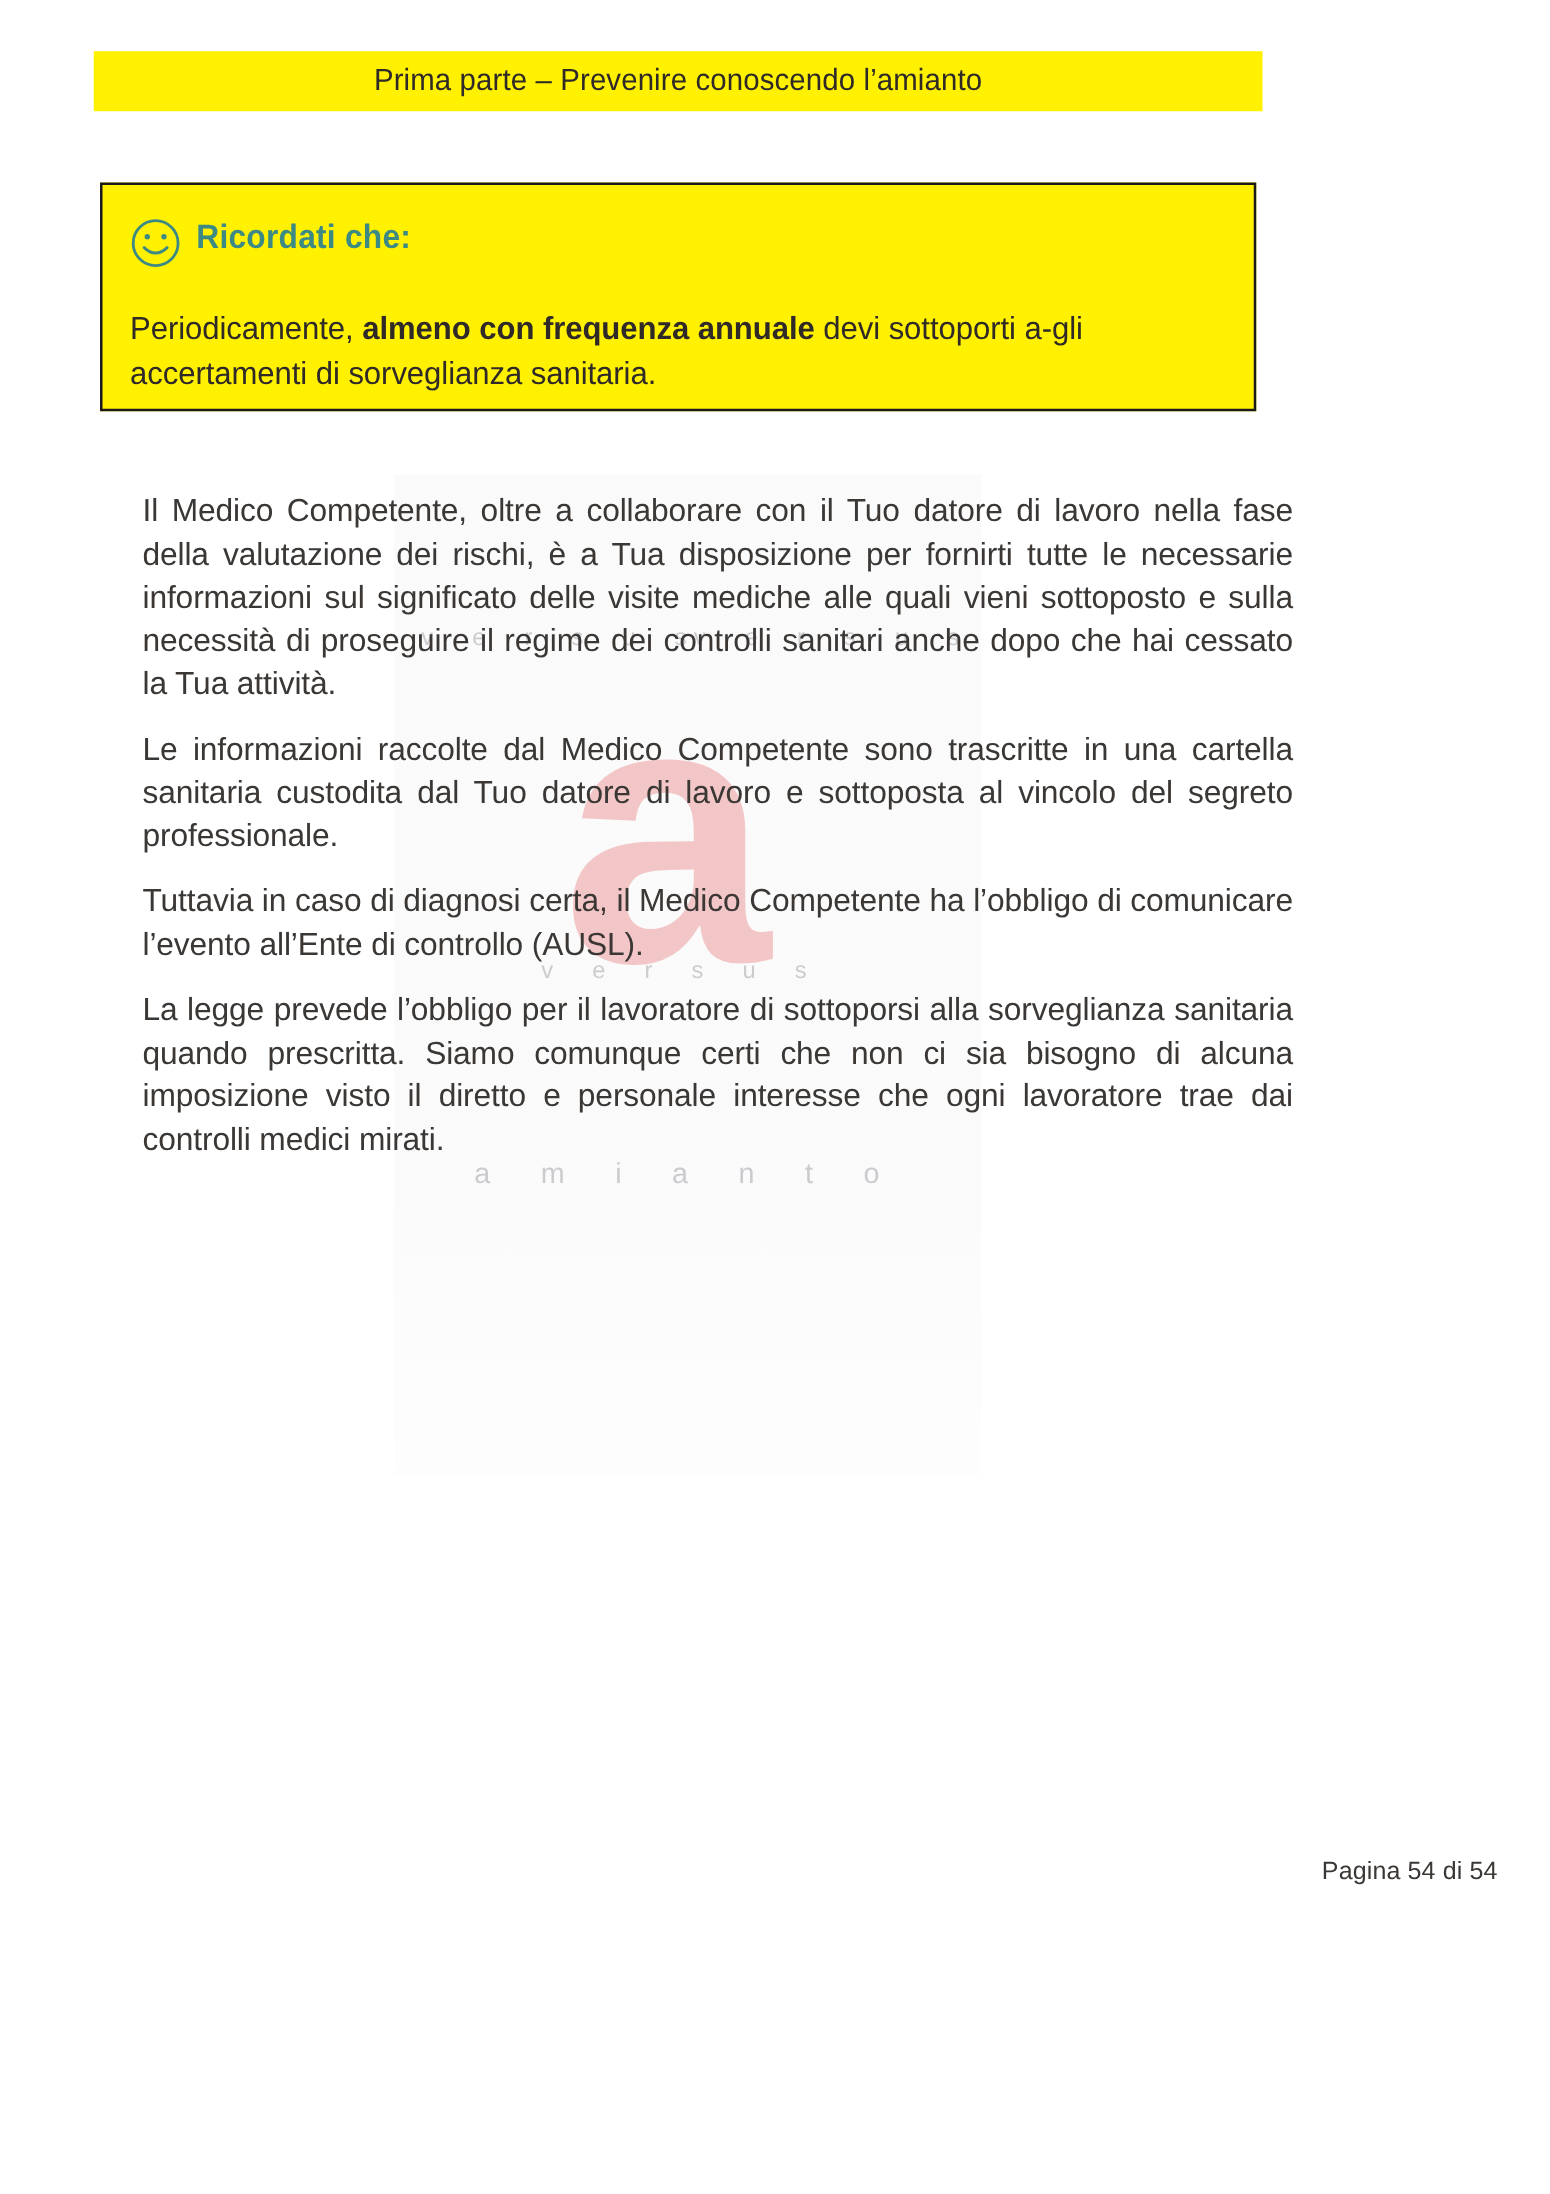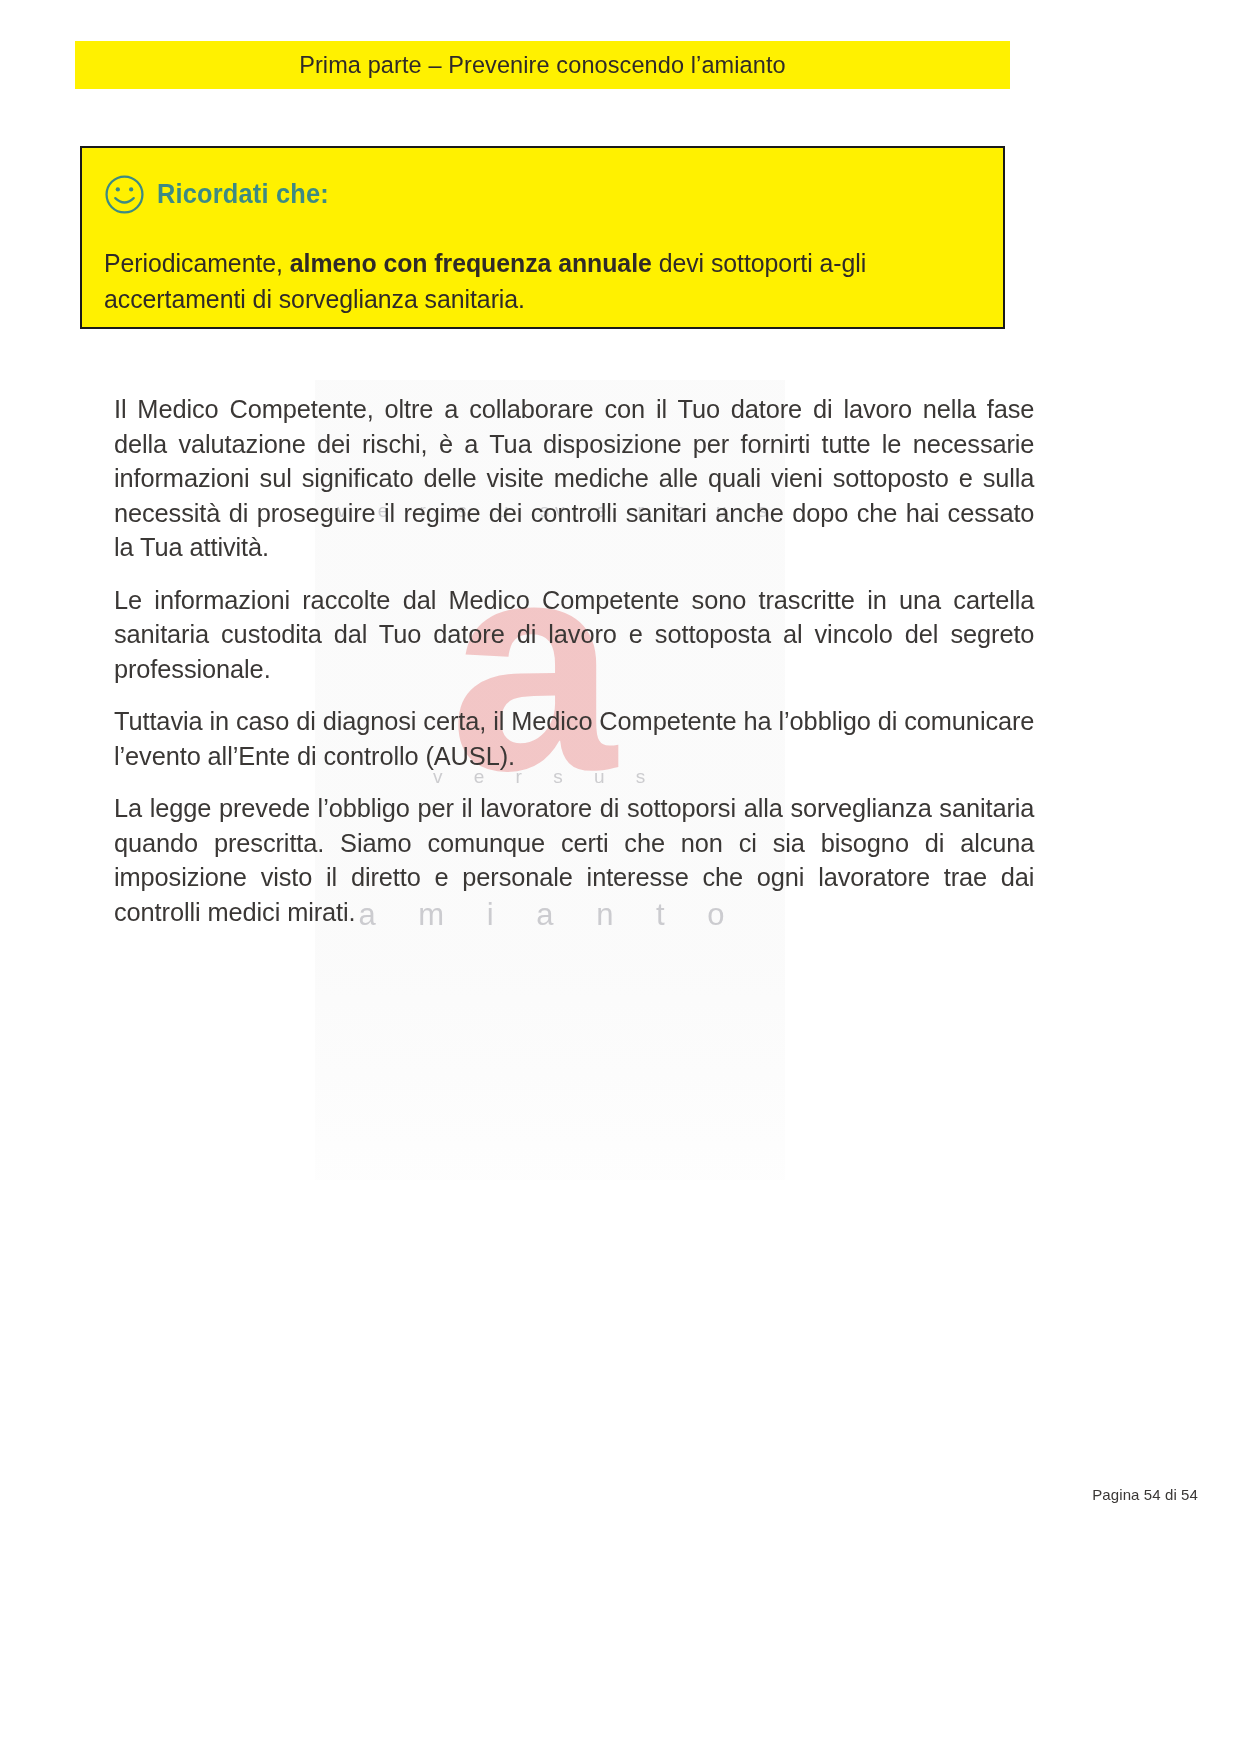--- a/index.html
+++ b/index.html
@@ -53,21 +53,21 @@
     height: 183px;
     background: #fff100;
     border: 2.5px solid #1a1a1a;
     box-sizing: border-box;
   }
   .callout-head {
     position: absolute;
     left: 22px;
     top: 26px;
     display: flex;
-    align-items: center;
+    align-items: flex-start;
     gap: 12px;
   }
   .smiley-icon {
     width: 41px;
     height: 41px;
     display: block;
   }
   .callout-title {
     font-size: 27px;
     font-weight: bold;
@@ -124,23 +124,23 @@
     font-size: 19px;
     letter-spacing: 13px;
     color: rgba(170,170,175,.58);
   }
   .wm-versus-1 { left: 22px;  top: 120px; }
   .wm-versus-2 { left: 240px; top: 120px; }
   .wm-versus-3 { left: 118px; top: 386px; }
   .wm-word {
     position: absolute;
     left: 50%;
-    top: 517px;
+    top: 545px;
     transform: translateX(-50%);
-    font-size: 31px;
+    font-size: 23px;
     letter-spacing: 17px;
     color: rgba(175,175,180,.62);
     white-space: nowrap;
   }
 
   
   .body-text {
     position: absolute;
     left: 74px;
     top: 392px;
@@ -158,21 +158,21 @@
     transform: scaleX(.995);
     transform-origin: left top;
   }
   .para:last-child { margin-bottom: 0; }
 
   
   .footer {
     position: absolute;
     right: 74px;
     top: 1486px;
-    font-size: 15px;
+    font-size: 20px;
     color: #3a3735;
     letter-spacing: .1px;
   }
 </style>
 </head>
 <body>
 
 <div class="page">
 
   <div class="running-head">

